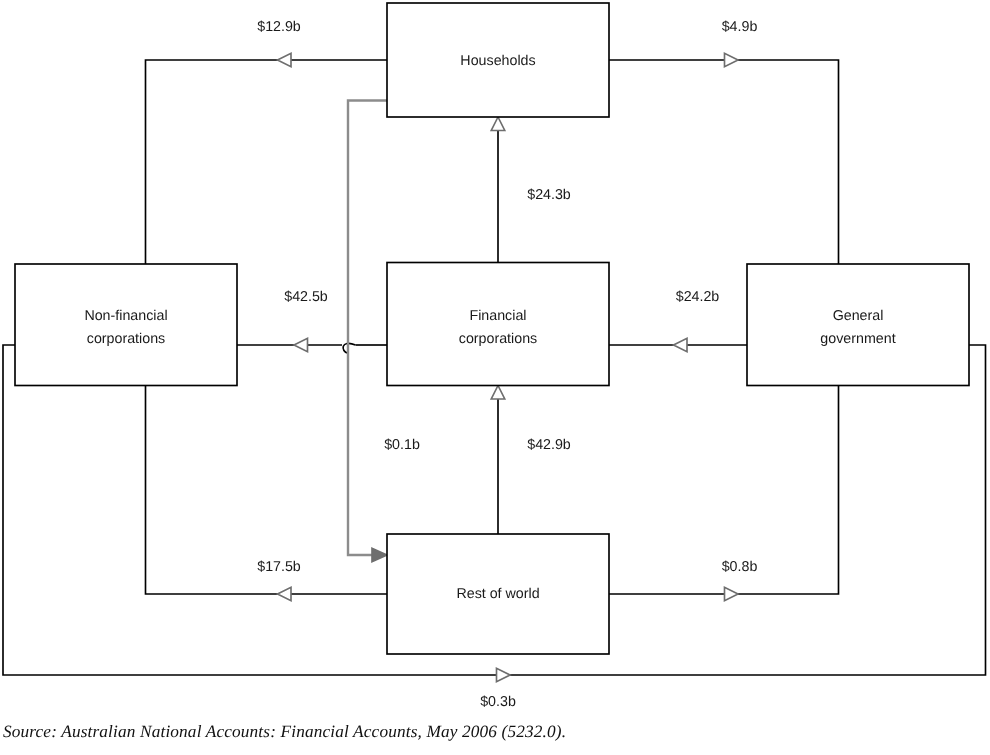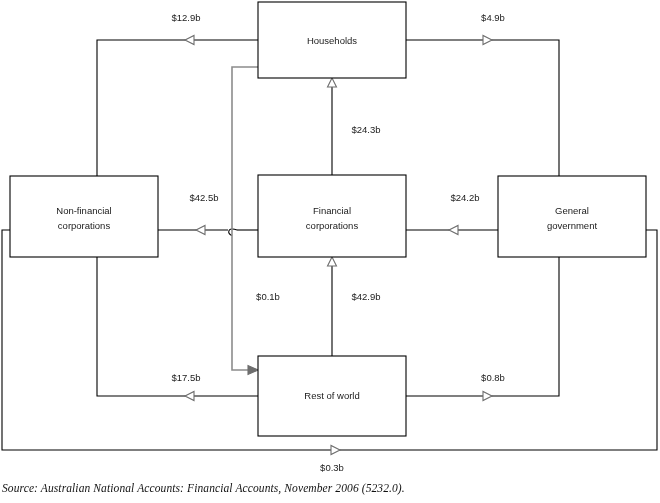--- a/index.html
+++ b/index.html
@@ -165,15 +165,15 @@
     <text class="value-label" x="366" y="297">$42.9b</text>
 
     <text class="value-label" x="186" y="378">$17.5b</text>
 
     <text class="value-label" x="493" y="378">$0.8b</text>
 
     <text class="value-label" x="332" y="468">$0.3b</text>
 
   </svg>
 
-  <div class="source-note">Source: Australian National Accounts: Financial Accounts, November 2006 (5232.0).</div>
+  <div class="source-note">Source: Australian National Accounts: Financial Accounts, May 2006 (5232.0).</div>
 
 </div>
 
 </body></html>

